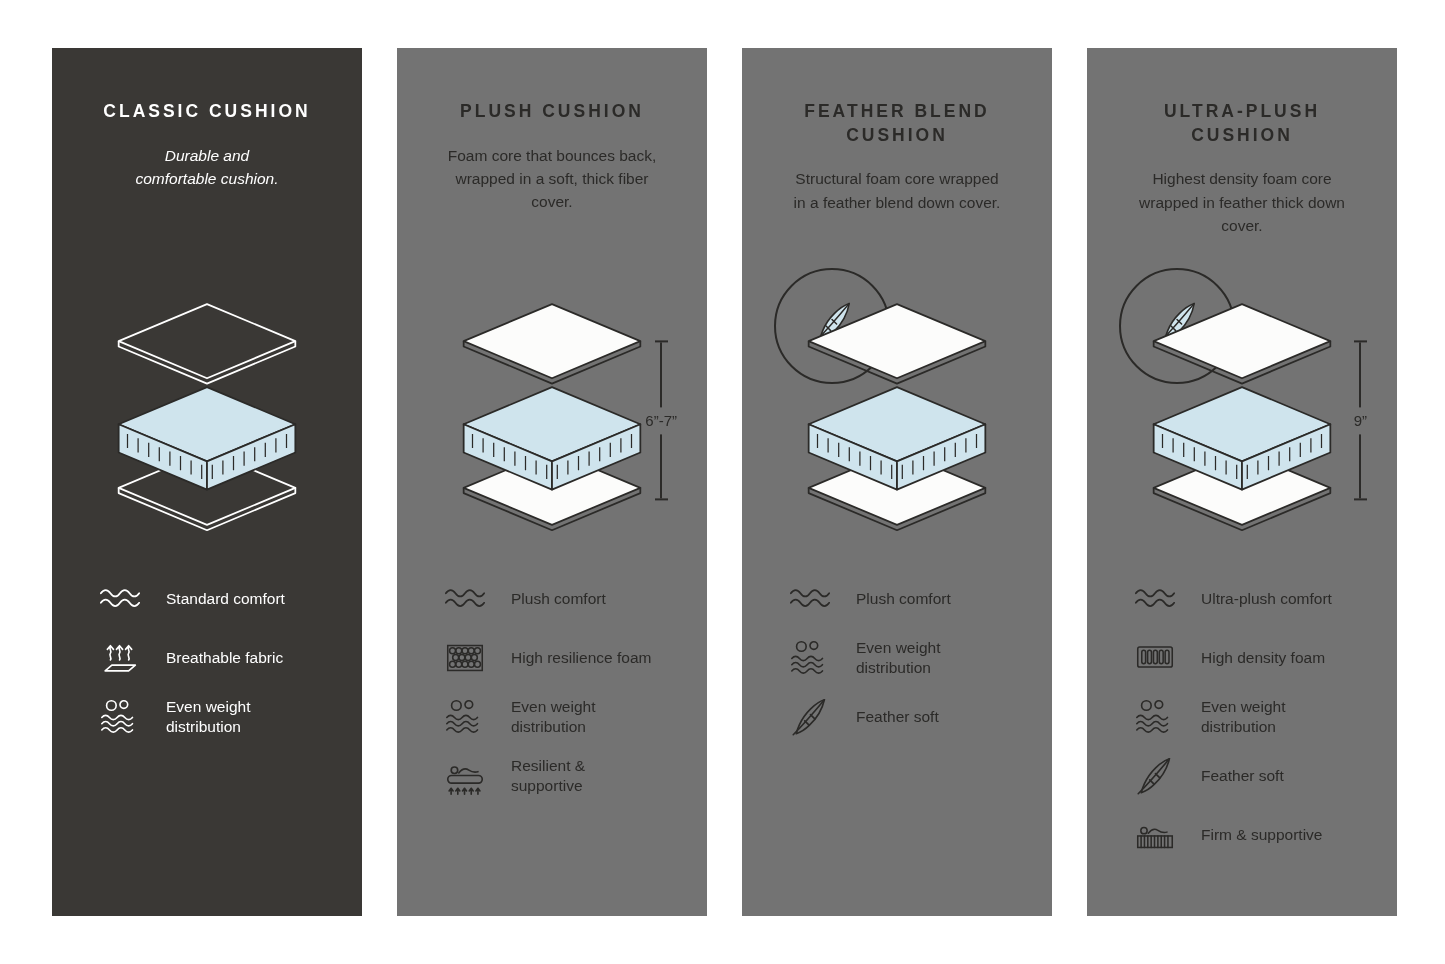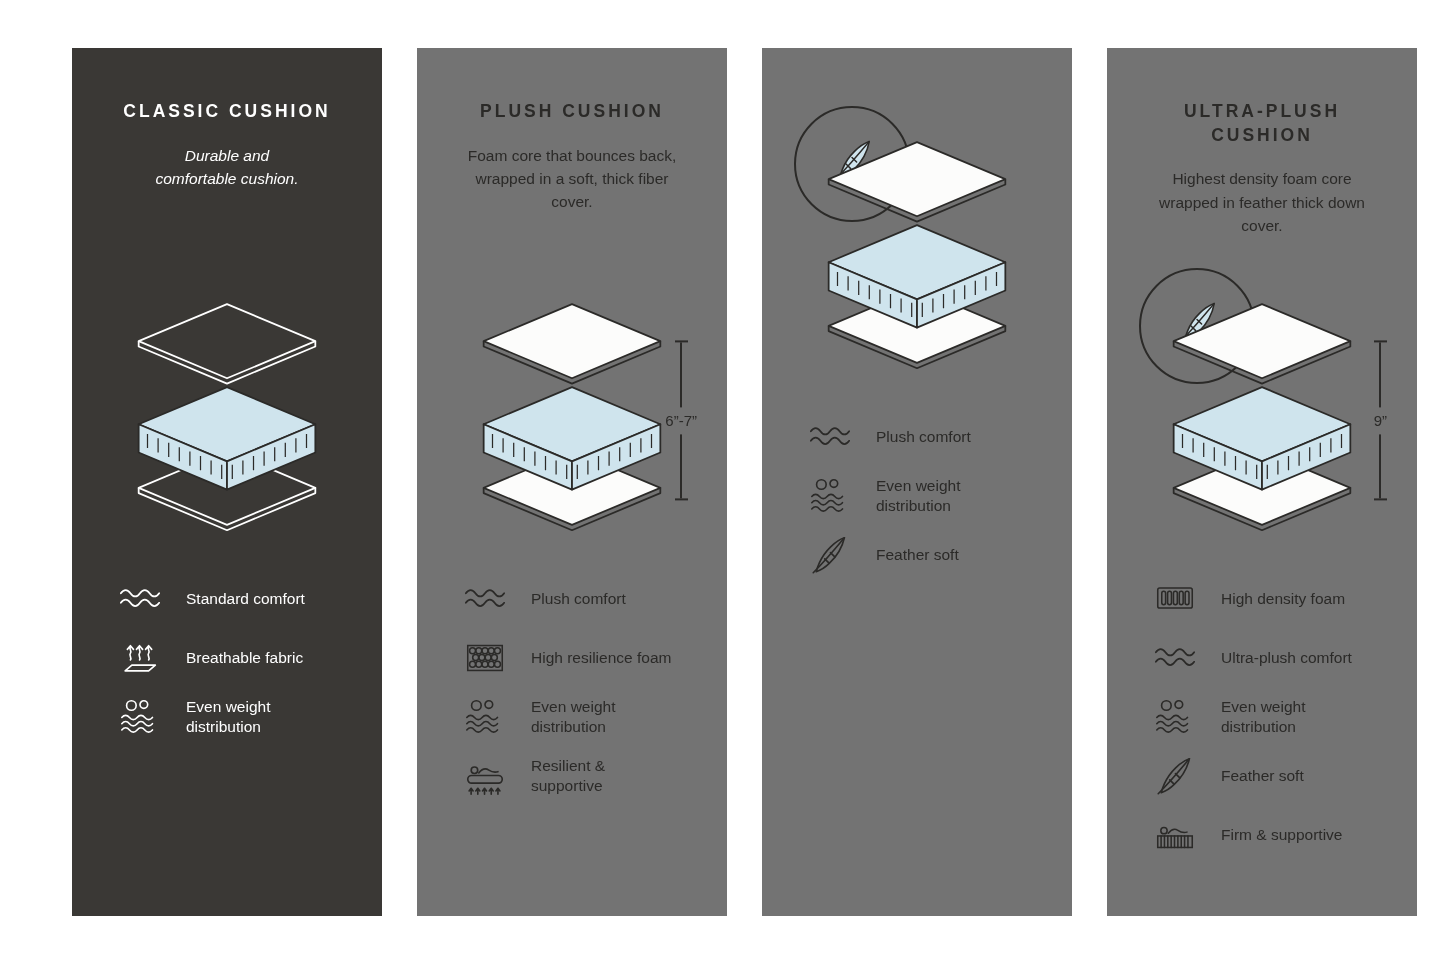--- a/index.html
+++ b/index.html
@@ -2,21 +2,21 @@
 <html><head>
 <meta charset="utf-8">
 <style>
   * { box-sizing: border-box; }
   html,body { margin:0; padding:0; background:#ffffff; }
   body { font-family:"Liberation Sans", sans-serif; color:#2b2a28; }
 
   .page {
     width:1445px; height:964px;
     display:flex; gap:35px;
-    padding:48px 55px 48px 72px;
+    padding:48px 55px 48px 52px;
     background:#ffffff;
   }
 
   .card {
     flex:0 0 310px; height:868px;
     padding:52px 28px 0 28px;
     --foam-fill:#cfe4ed; --foam-stroke:#2b2a28;
   }
   .card.dark  { background:#3a3835; color:#ffffff; --slab-fill:#3a3835; --slab-stroke:#ffffff; }
   .card.light { background:#737373; color:#2b2a28; --slab-fill:#fcfcfb; --slab-stroke:#2b2a28; }
@@ -252,20 +252,24 @@
             <svg viewBox="0 0 48 48">
               <use href="#ic-bounce"></use>
             </svg>
           </span>
         <span class="fl">Resilient &amp; supportive</span>
       </li>
     </ul>
   </section>
 
   <section class="card light">
+    <div class="card-head">
+      <h2>FEATHER BLEND CUSHION</h2>
+      <p class="desc">Structural foam core wrapped in a feather blend down cover.</p>
+    </div>
     <div class="diagram">
       <div class="badge">
         <svg viewBox="0 0 100 100">
             <use href="#g-feather-big"></use>
           </svg>
       </div>
       <svg class="cushion" viewBox="0 0 240 270">
           <use href="#g-cushion"></use>
         </svg>
     </div>
@@ -316,32 +320,32 @@
         <span class="mline"></span>
         <span class="mlabel">9”</span>
         <span class="mline"></span>
         <span class="mcap"></span>
       </div>
     </div>
     <ul class="features">
       <li>
         <span class="fi">
             <svg viewBox="0 0 48 48">
+              <use href="#ic-wave2"></use>
+            </svg>
+          </span>
+        <span class="fl">Ultra-plush comfort</span>
+      </li>
+      <li>
+        <span class="fi">
+            <svg viewBox="0 0 48 48">
               <use href="#ic-density"></use>
             </svg>
           </span>
         <span class="fl">High density foam</span>
-      </li>
-      <li>
-        <span class="fi">
-            <svg viewBox="0 0 48 48">
-              <use href="#ic-wave2"></use>
-            </svg>
-          </span>
-        <span class="fl">Ultra-plush comfort</span>
       </li>
       <li>
         <span class="fi">
             <svg viewBox="0 0 48 48">
               <use href="#ic-weight"></use>
             </svg>
           </span>
         <span class="fl">Even weight distribution</span>
       </li>
       <li>

